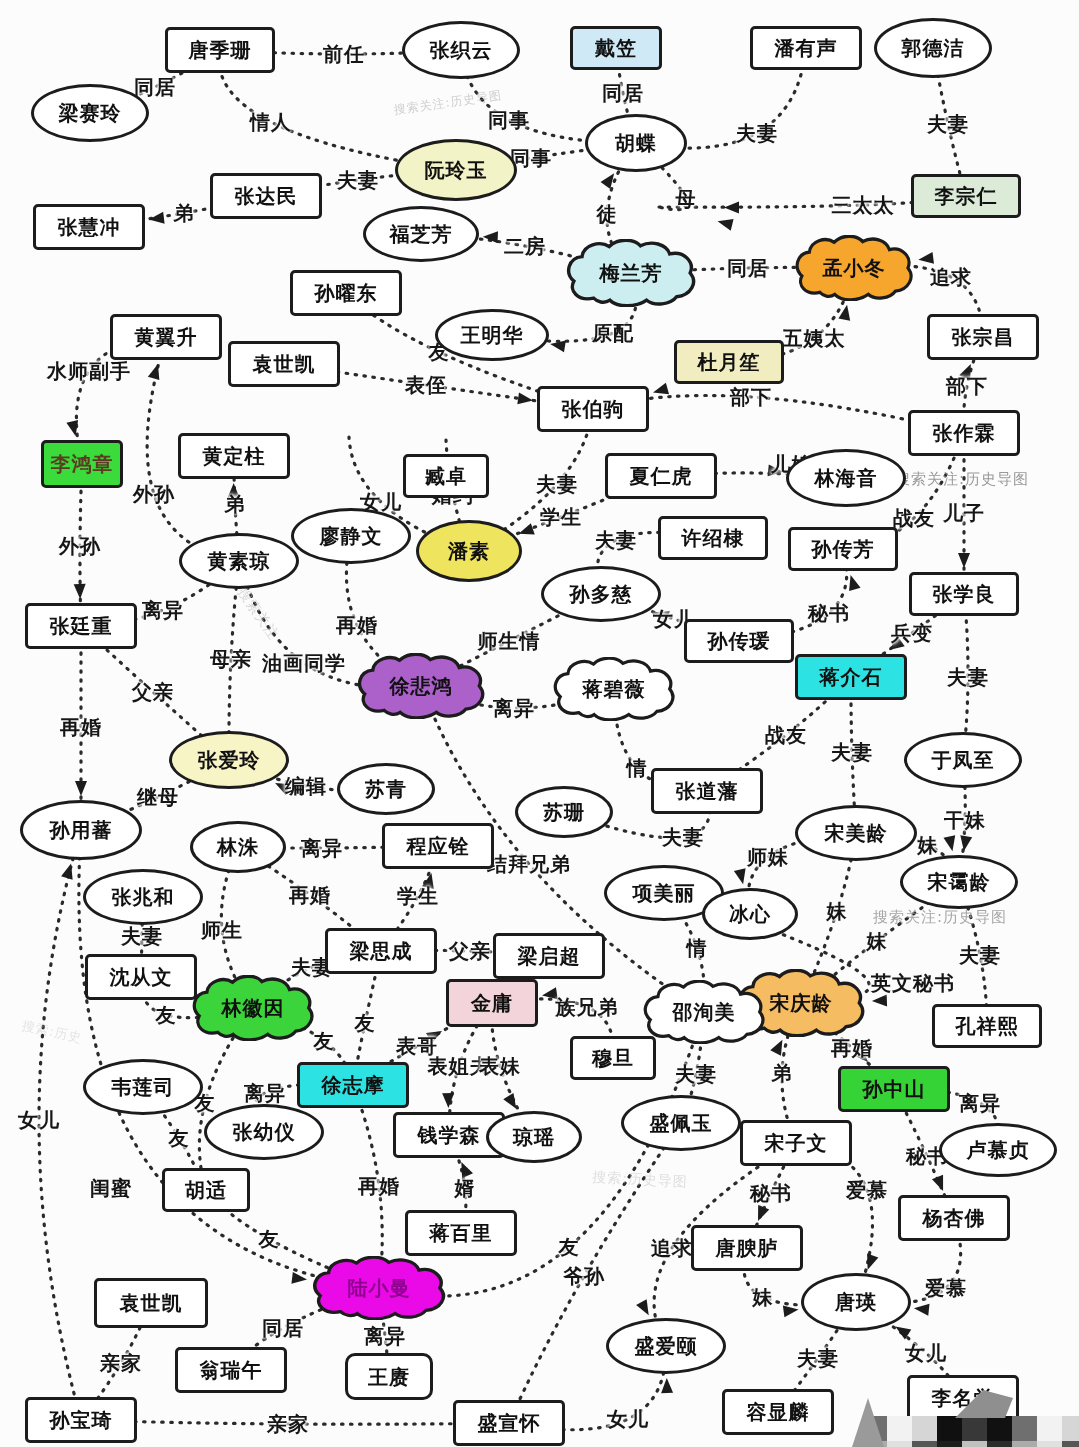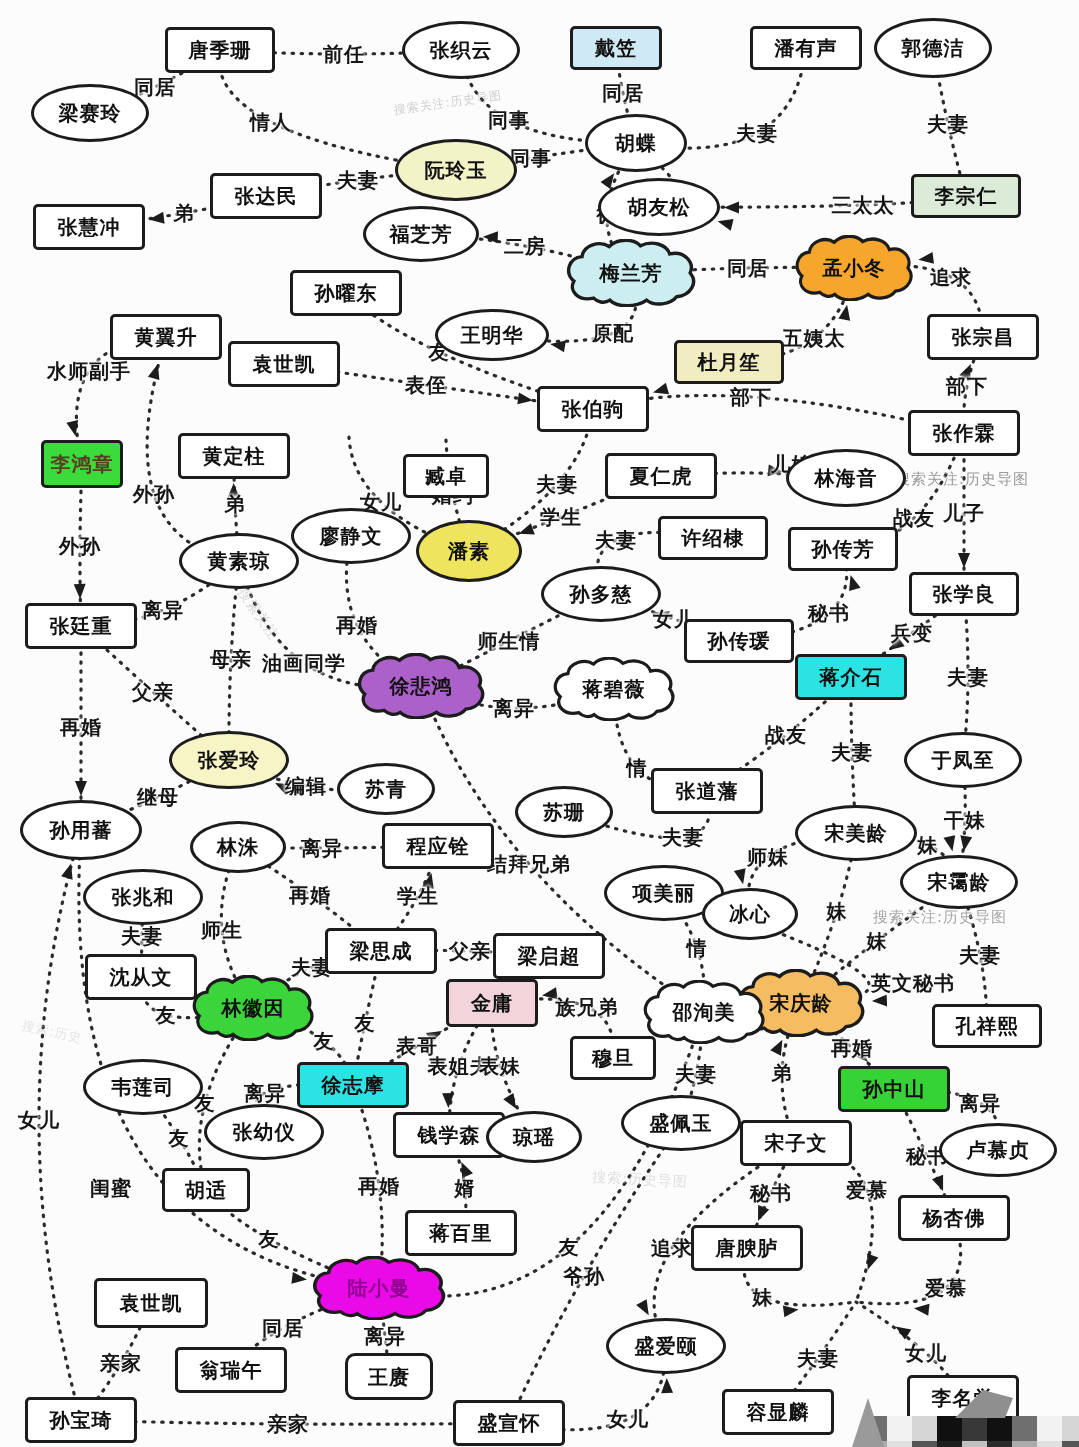--- a/index.html
+++ b/index.html
@@ -304,23 +304,20 @@
     </div>
     <div class="node rect" style="left: 210px; top: 173px; width: 112px; height: 46px; color: rgb(17, 17, 17); background: rgb(255, 255, 255);">
       <span>张达民</span>
     </div>
     <div class="node rect" style="left: 33px; top: 204px; width: 112px; height: 46px; color: rgb(17, 17, 17); background: rgb(255, 255, 255);">
       <span>张慧冲</span>
     </div>
     <div class="node rect" style="left: 911px; top: 174px; width: 110px; height: 44px; color: rgb(17, 17, 17); background: rgb(220, 234, 216);">
       <span>李宗仁</span>
     </div>
-    <div class="node ellipse" style="left: 598px; top: 178px; width: 122px; height: 58px; color: rgb(17, 17, 17); background: rgb(255, 255, 255);">
-      <span>胡友松</span>
-    </div>
     <div class="node ellipse" style="left: 363px; top: 206px; width: 116px; height: 56px; color: rgb(17, 17, 17); background: rgb(255, 255, 255);">
       <span>福芝芳</span>
     </div>
     <div class="node cloud" style="left: 563px; top: 239px; width: 136px; height: 68px; color: rgb(17, 17, 17);">
       <svg viewBox="0 0 200 100" preserveAspectRatio="none">
         <path d="M45,87 C22,92 8,76 16,62 C2,50 8,28 28,26 C30,9 54,2 68,11 C80,-1 104,-1 114,10 C130,2 152,7 157,22 C178,17 194,34 187,50 C199,64 188,83 167,85 C158,97 134,99 123,90 C107,101 80,101 69,90 C60,96 50,92 45,87 Z" fill="#cdeef0" stroke="#1c1c1c" stroke-width="5"></path>
       </svg>
       <span class="cloud-label">梅兰芳</span>
     </div>
     <div class="node cloud" style="left: 792px; top: 235px; width: 124px; height: 66px; color: rgb(17, 17, 17);">
@@ -528,20 +525,23 @@
       <span>袁世凯</span>
     </div>
     <div class="node cloud" style="left: 309px; top: 1256px; width: 140px; height: 64px; color: rgb(142, 0, 142);">
       <svg viewBox="0 0 200 100" preserveAspectRatio="none">
         <path d="M45,87 C22,92 8,76 16,62 C2,50 8,28 28,26 C30,9 54,2 68,11 C80,-1 104,-1 114,10 C130,2 152,7 157,22 C178,17 194,34 187,50 C199,64 188,83 167,85 C158,97 134,99 123,90 C107,101 80,101 69,90 C60,96 50,92 45,87 Z" fill="#ea0ae8" stroke="#1c1c1c" stroke-width="5"></path>
       </svg>
       <span class="cloud-label">陆小曼</span>
     </div>
     <div class="node ellipse" style="left: 606px; top: 1318px; width: 120px; height: 56px; color: rgb(17, 17, 17); background: rgb(255, 255, 255);">
       <span>盛爱颐</span>
+    </div>
+    <div class="node ellipse" style="left: 801px; top: 1273px; width: 110px; height: 58px; color: rgb(17, 17, 17); background: rgb(255, 255, 255);">
+      <span>唐瑛</span>
     </div>
     <div class="node rect" style="left: 175px; top: 1347px; width: 112px; height: 46px; color: rgb(17, 17, 17); background: rgb(255, 255, 255);">
       <span>翁瑞午</span>
     </div>
     <div class="node rect" style="left: 345px; top: 1353px; width: 88px; height: 47px; color: rgb(17, 17, 17); background: rgb(255, 255, 255); border-radius: 10px;">
       <span>王赓</span>
     </div>
     <div class="node rect" style="left: 25px; top: 1397px; width: 112px; height: 46px; color: rgb(17, 17, 17); background: rgb(255, 255, 255);">
       <span>孙宝琦</span>
     </div>

